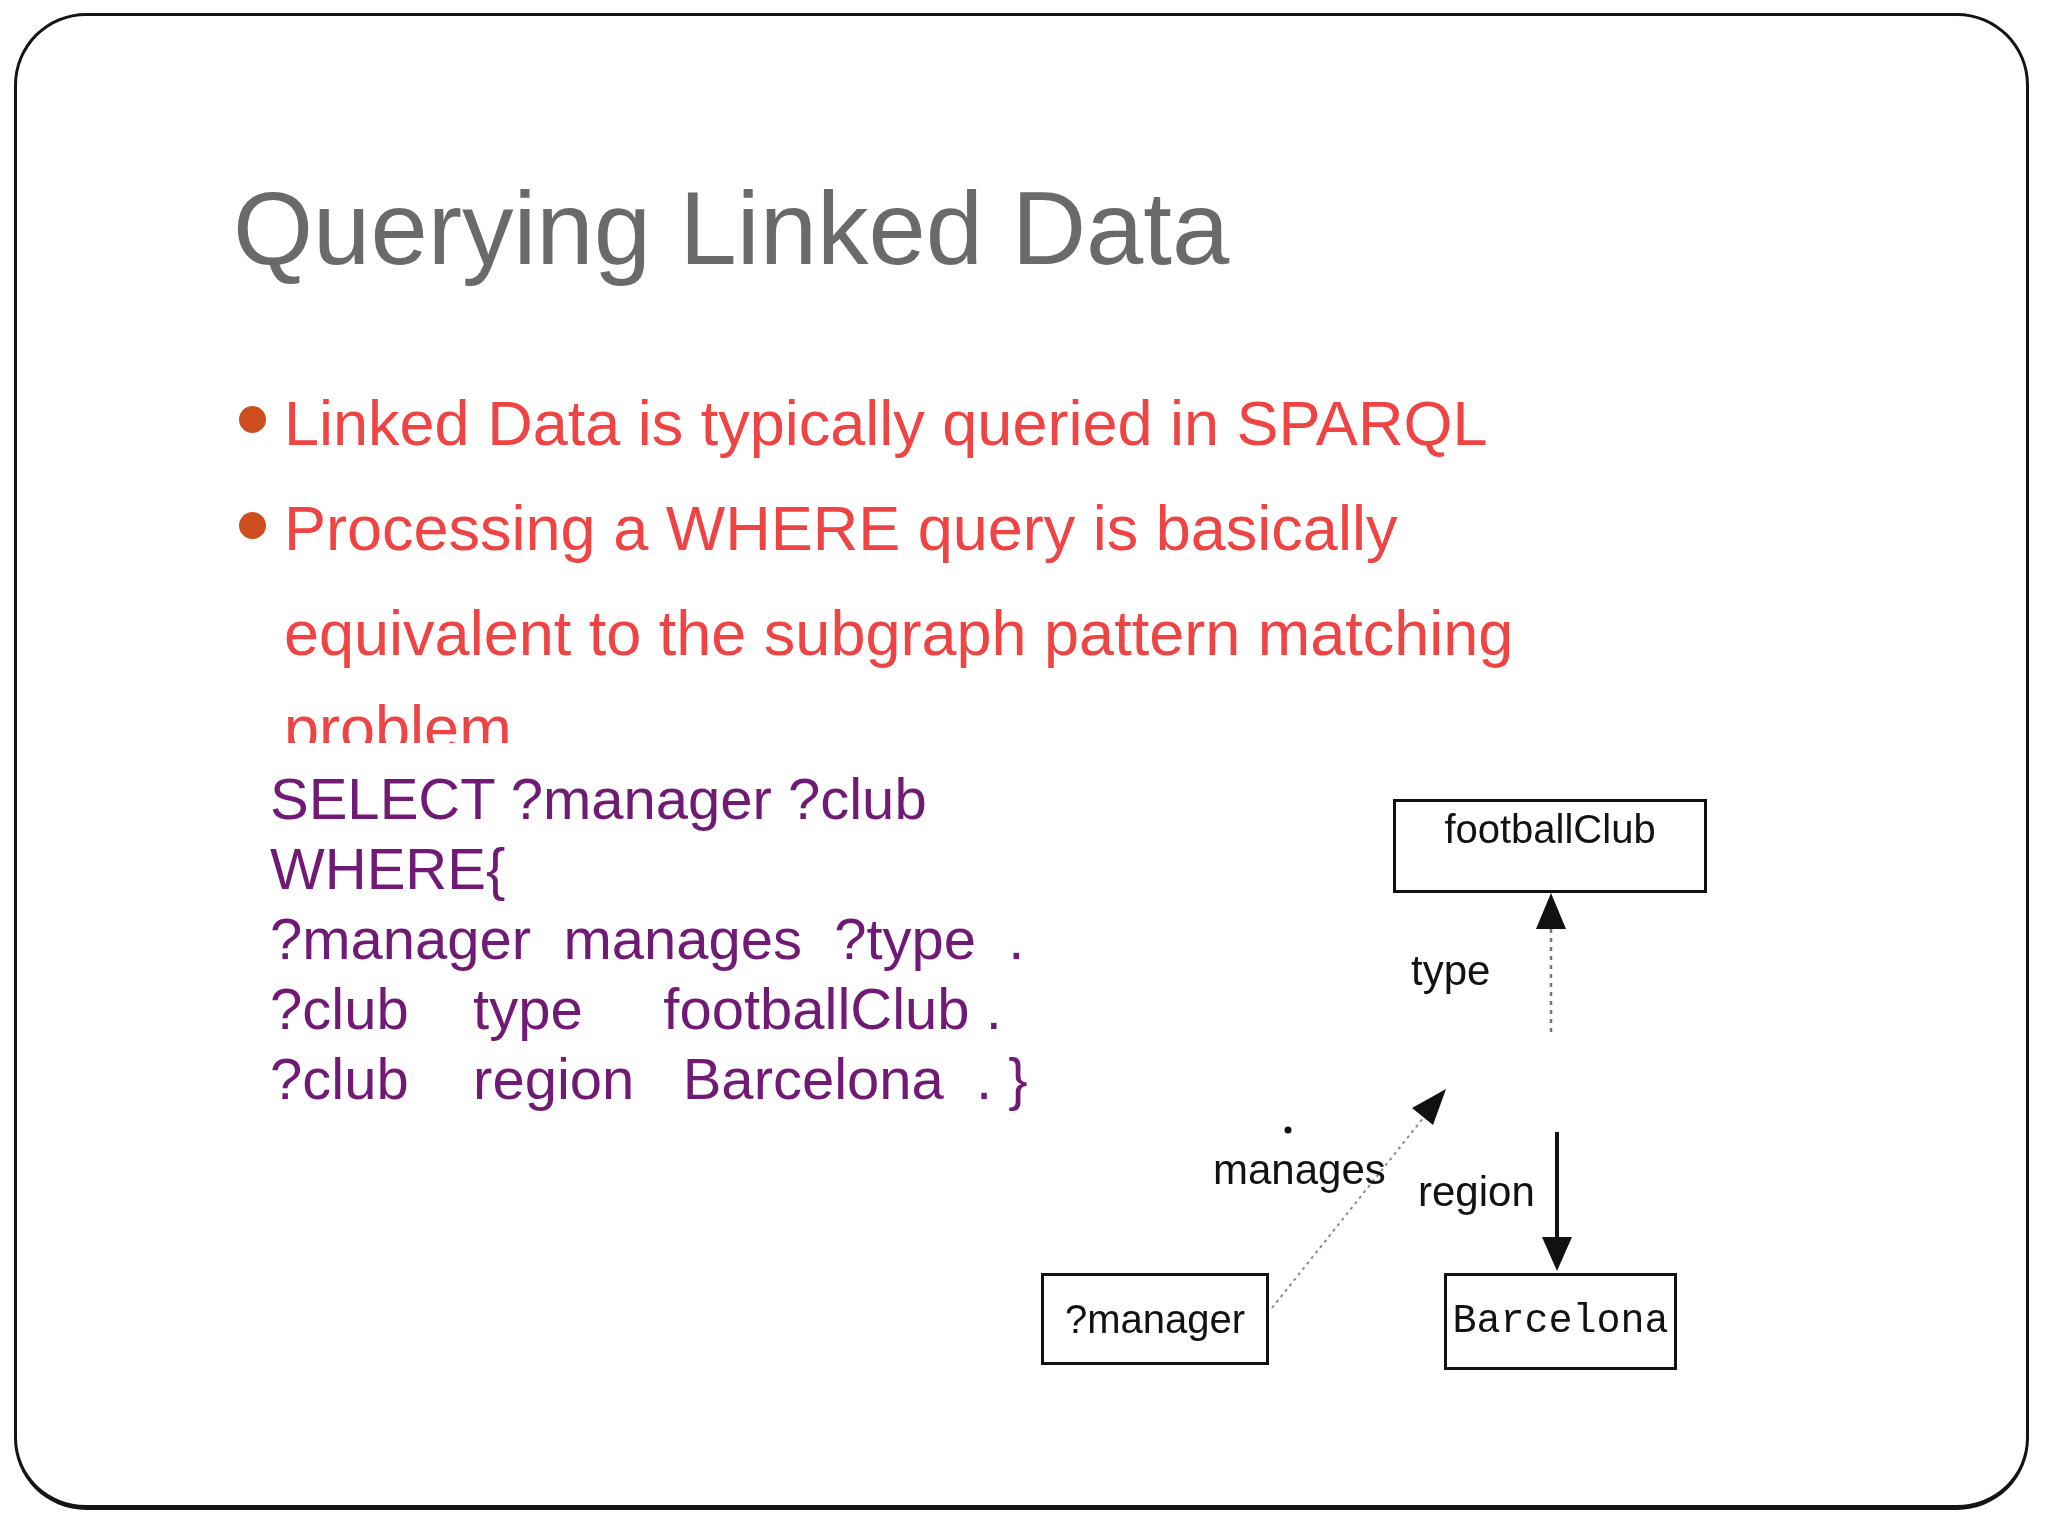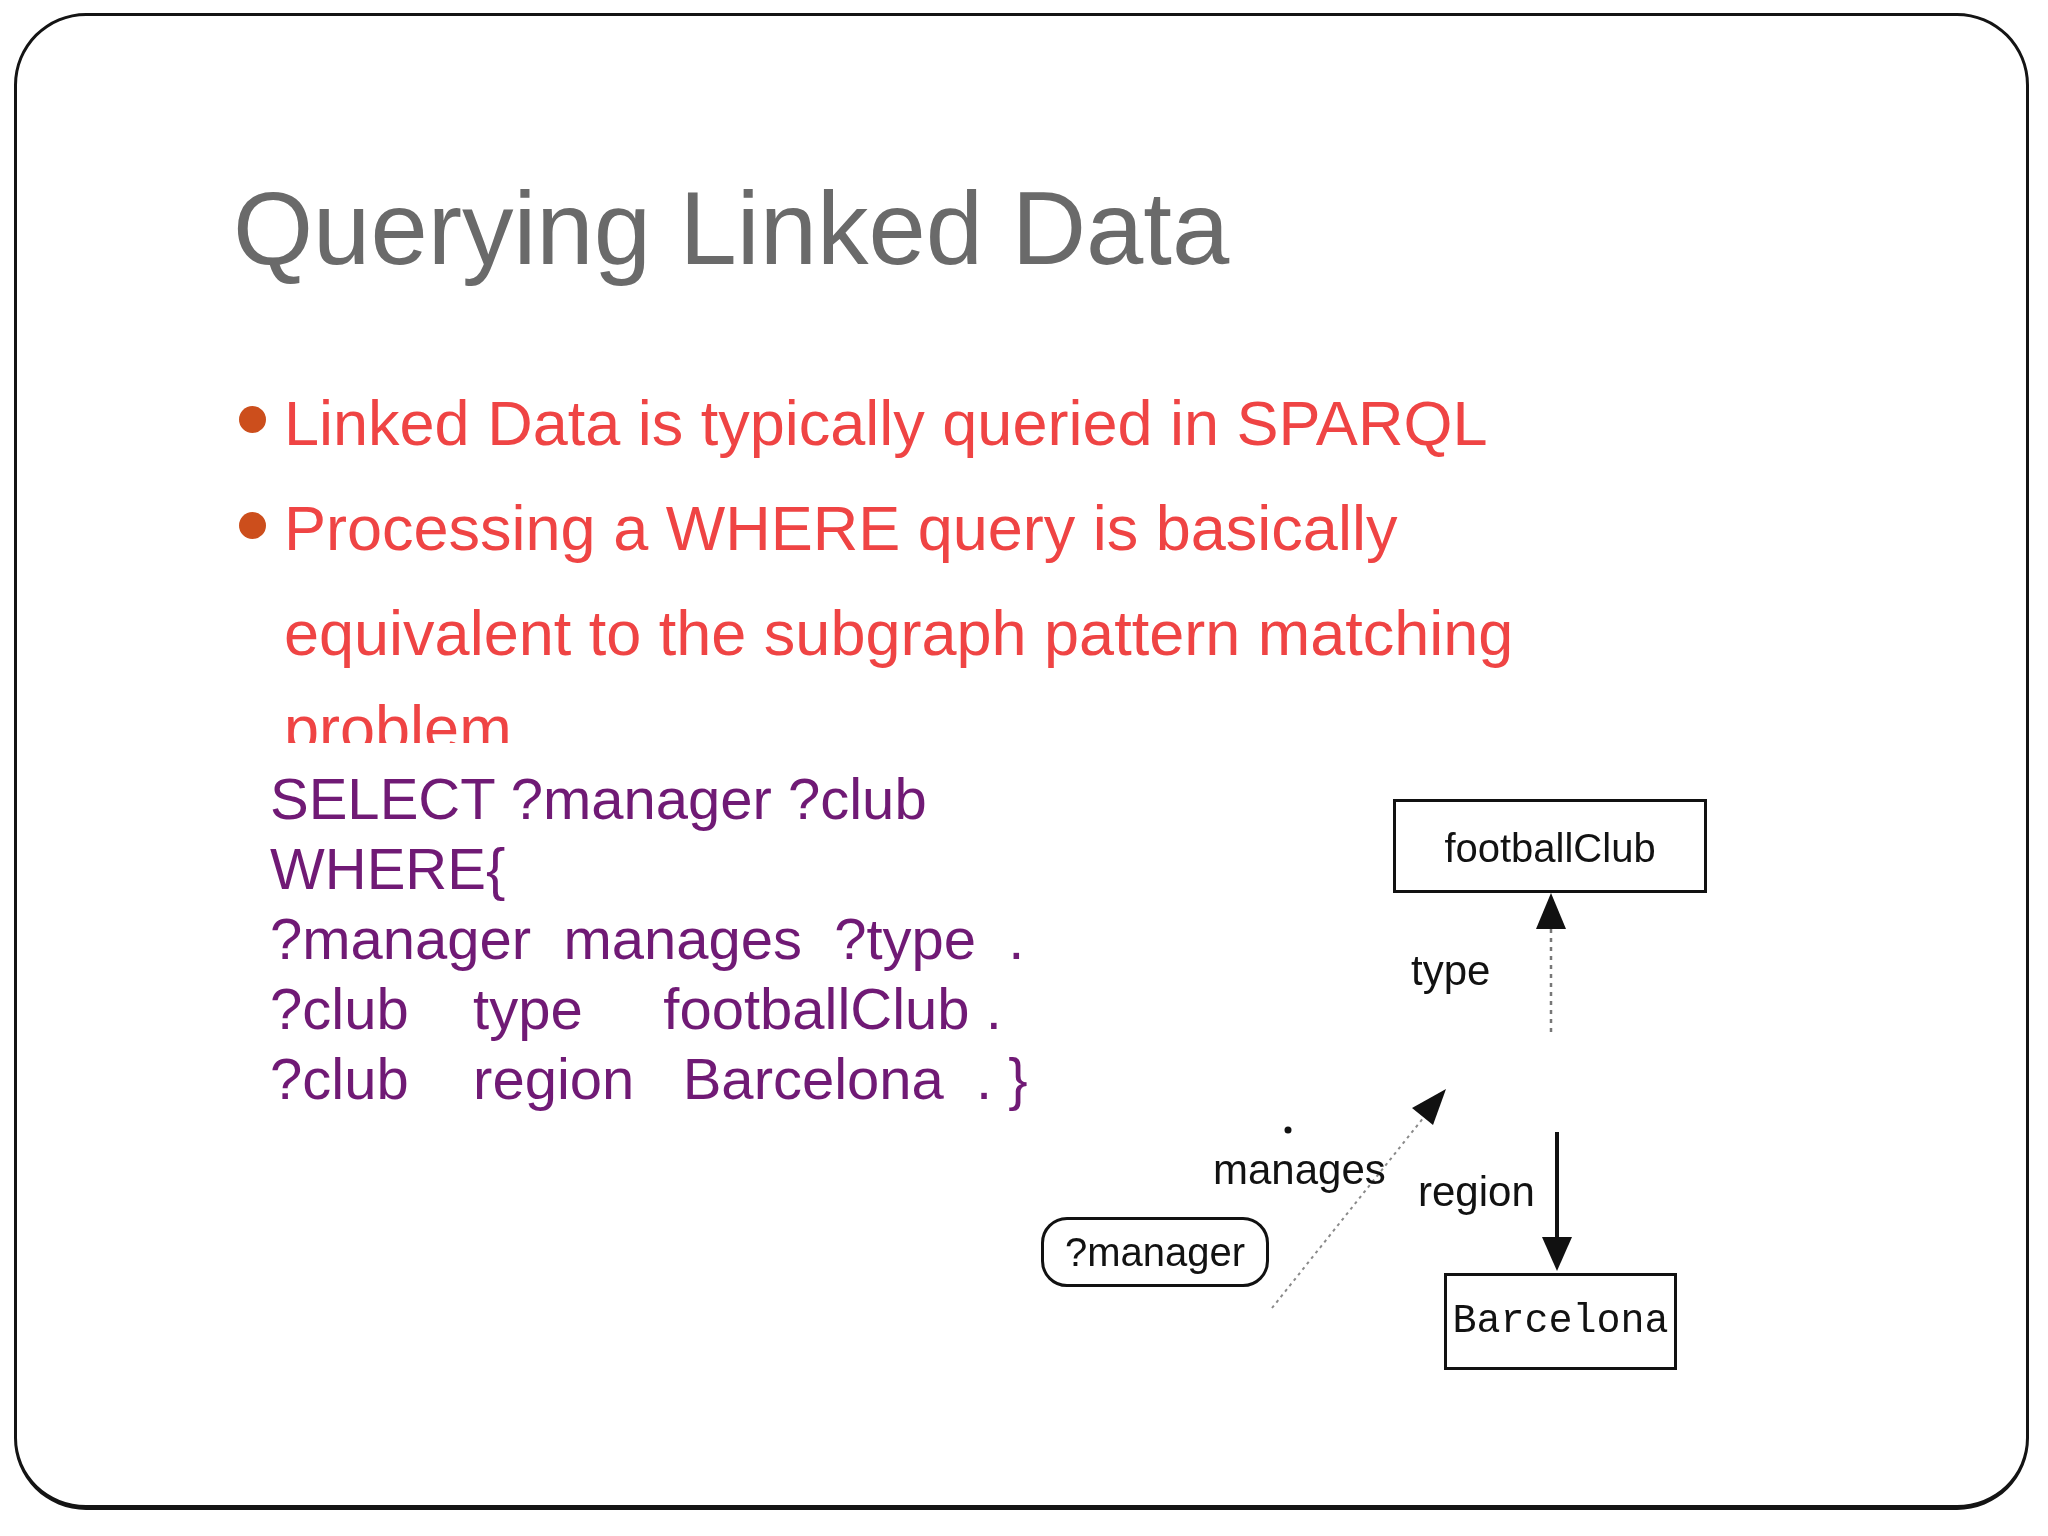--- a/index.html
+++ b/index.html
@@ -66,23 +66,23 @@
     box-sizing: border-box;
     border: 3px solid #111111;
     background: #ffffff;
     font-size: 40px;
     color: #121212;
     display: flex;
     justify-content: center;
     align-items: center;
     white-space: nowrap;
   }
-  .node-footballclub { left: 1393px; top: 799px;  width: 314px; height: 94px; align-items: center; padding-top: 5px; }
+  .node-footballclub { left: 1393px; top: 799px;  width: 314px; height: 94px; align-items: flex-start; padding-top: 5px; }
   .node-club         { left: 1445px; top: 1036px; width: 226px; height: 94px; }
-  .node-manager      { left: 1041px; top: 1217px; width: 228px; height: 70px; border-radius: 26px; }
+  .node-manager      { left: 1041px; top: 1273px; width: 228px; height: 92px; }
   .node-barcelona    { left: 1444px; top: 1273px; width: 233px; height: 97px; font-family: Liberation Mono, monospace; }
   .edge-label {
     position: absolute;
     font-size: 42px;
     color: #121212;
     white-space: nowrap;
   }
   .label-type    { left: 1411px; top: 947px; }
   .label-manages { left: 1213px; top: 1146px; }
   .label-region  { left: 1418px; top: 1168px; }

